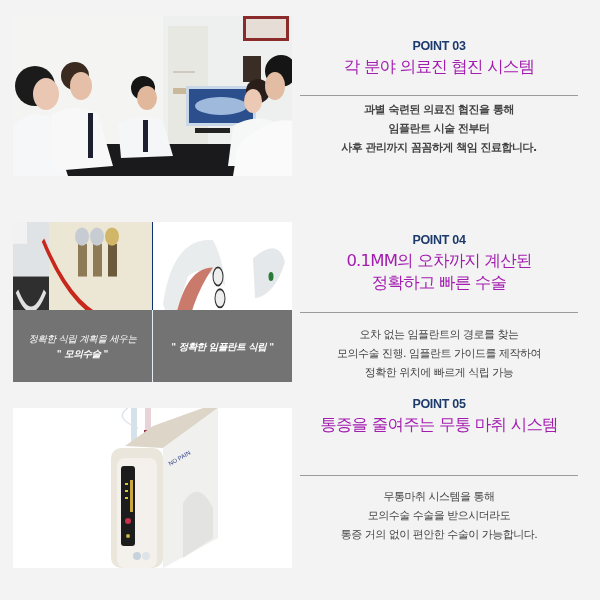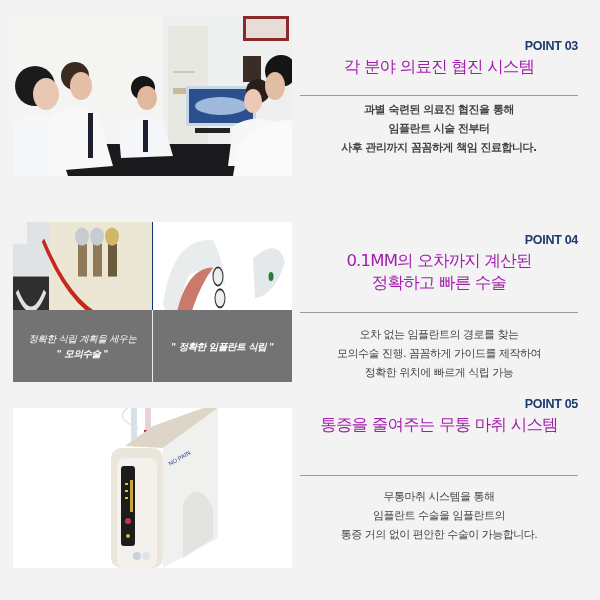--- a/index.html
+++ b/index.html
@@ -16,21 +16,21 @@
     .p2-top { position: absolute; left: 0; top: 0; width: 279px; height: 88px; }
     .p2-cap { position: absolute; top: 88px; height: 72px; width: 139px; background: #737373;
               color: #fff; display: flex; flex-direction: column; align-items: center; justify-content: center;
               font-size: 9.5px; line-height: 15px; font-style: italic; letter-spacing: -0.4px; text-align: center; }
     .p2-cap.left { left: 0; }
     .p2-cap.right { left: 140px; }
     .p2-sep { position: absolute; left: 139px; top: 88px; width: 1px; height: 72px; background: #e8ecf3; }
     .p2-cap .em { font-weight: bold; }
 
     .section { position: absolute; left: 300px; width: 278px; text-align: center; }
-    .point-label { color: #1d3a6c; font-weight: bold; font-size: 12.5px; letter-spacing: -0.3px; line-height: 16px; font-family: "Liberation Sans", sans-serif; text-align: right; }
+    .point-label { color: #1d3a6c; font-weight: bold; font-size: 12.5px; letter-spacing: -0.3px; line-height: 16px; font-family: "Liberation Sans", sans-serif; }
     .title { color: #a21caf; font-size: 16.5px; line-height: 22px; letter-spacing: -0.8px; margin-top: 2px; }
     .divider { position: absolute; left: 300px; width: 278px; height: 1px; background: #9a9a9a; }
     .desc { position: absolute; left: 300px; width: 278px; text-align: center; color: #444;
             font-size: 11px; line-height: 19px; letter-spacing: -0.5px; }
   </style>
 </head>
 <body>
 
 <div class="photo" id="photo1">
   <svg viewBox="0 0 279 160" preserveAspectRatio="none">
@@ -131,21 +131,21 @@
 </div>
 
 <div class="section" style="top:232px;">
   <div class="point-label">POINT 04</div>
   <div class="title">0.1MM의 오차까지 계산된</div>
   <div class="title" style="margin-top:0;">정확하고 빠른 수술</div>
 </div>
 <div class="divider" style="top:312px;"></div>
 <div class="desc" style="top:325px;">
   <div>오차 없는 임플란트의 경로를 찾는</div>
-  <div>모의수술 진행. 꼼꼼하게 가이드를 제작하여</div>
+  <div>모의수술 진행. 임플란트 가이드를 제작하여</div>
   <div>정확한 위치에 빠르게 식립 가능</div>
 </div>
 
 <div class="photo" id="photo3">
   <svg viewBox="0 0 279 160" preserveAspectRatio="none">
     <rect width="279" height="160" fill="#ffffff"></rect>
 
     <path d="M115 0 Q100 10 125 20" stroke="#dfe4ea" stroke-width="1.5" fill="none"></path>
     <rect x="118" y="0" width="6" height="35" fill="#d6e2ea"></rect>
     <rect x="132" y="0" width="6" height="25" fill="#e8d4d8"></rect>
@@ -171,15 +171,15 @@
   </svg>
 </div>
 
 <div class="section" style="top:396px;">
   <div class="point-label">POINT 05</div>
   <div class="title">통증을 줄여주는 무통 마취 시스템</div>
 </div>
 <div class="divider" style="top:475px;"></div>
 <div class="desc" style="top:487px;">
   <div>무통마취 시스템을 통해</div>
-  <div>임플란트 수술을 임플란트의</div>
+  <div>모의수술 수술을 받으시더라도</div>
   <div>통증 거의 없이 편안한 수술이 가능합니다.</div>
 </div>
 
 </body></html>

